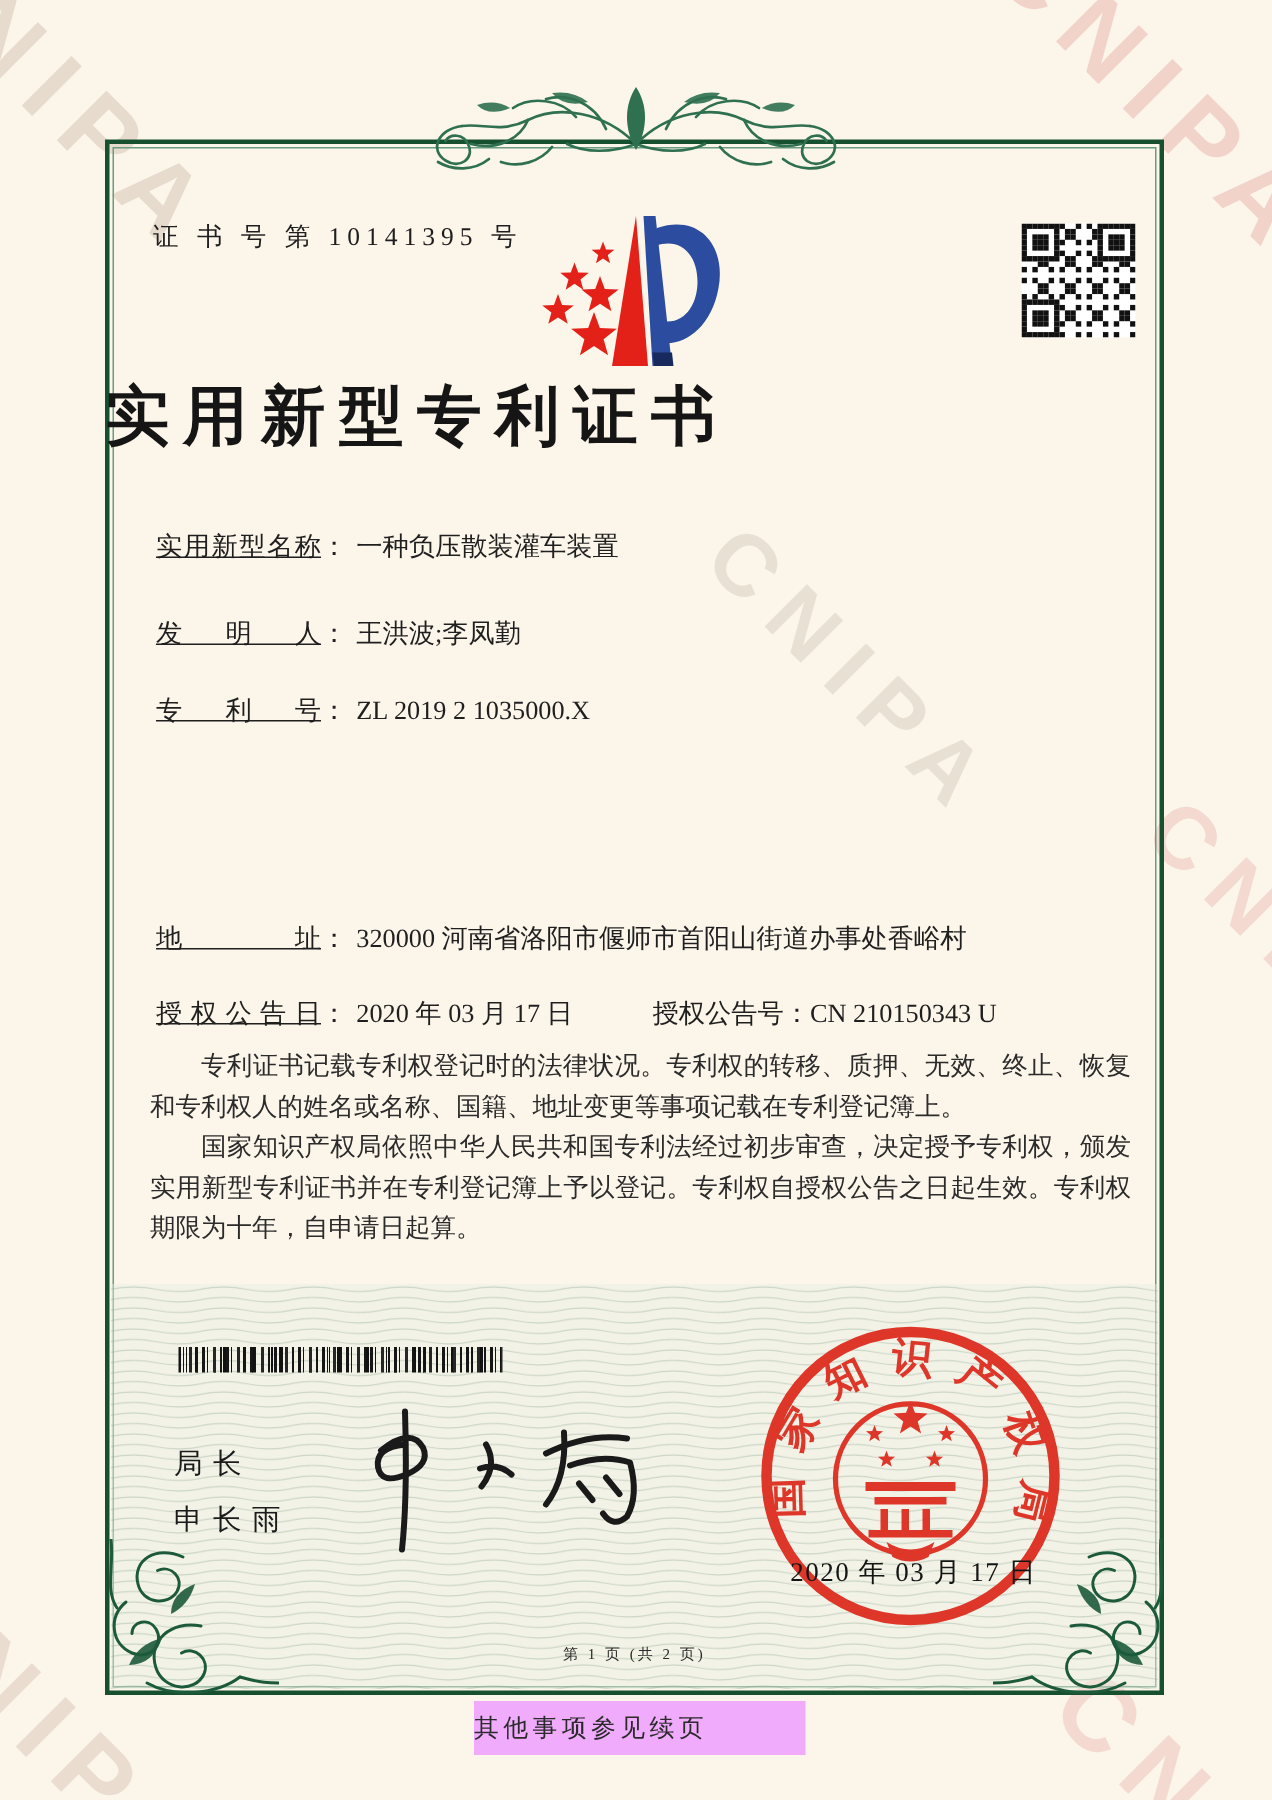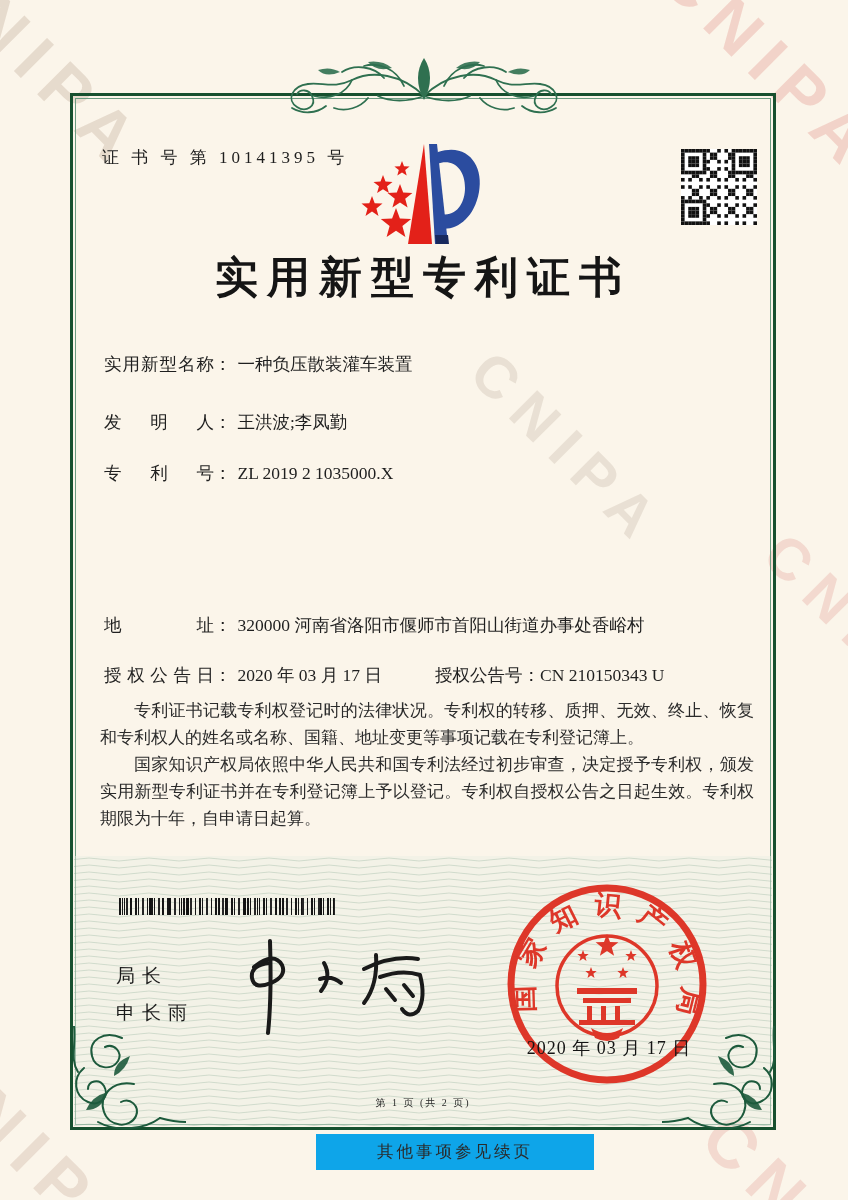--- a/index.html
+++ b/index.html
@@ -52,29 +52,30 @@
     position: absolute; left: 102px; top: 146px;
     font-size: 17px; letter-spacing: 4px; color: #1e1e1e;
   }
 
   .logo { position: absolute; left: 358px; top: 140px; width: 132px; height: 112px; }
   .qr   { position: absolute; left: 681px; top: 149px; width: 76px; height: 76px; background: #fff; }
   .qr svg { width: 100%; height: 100%; }
 
   .title {
     position: absolute; left: 70px; top: 249px; width: 706px;
-    text-align: center; font-size: 43px; font-weight: bold;
+    font-size: 43px; font-weight: bold;
     letter-spacing: 9px; color: #151515;
   }
 
   .row { position: absolute; left: 104px; font-size: 17.5px; color: #1f1f1f; white-space: nowrap; }
   .row .lbl {
     display: inline-block; width: 110px;
     text-align: justify; text-align-last: justify;
     vertical-align: top;
+    text-decoration: underline;
   }
   .row .val { margin-left: 6px; }
   .row2 { position: absolute; left: 435px; font-size: 17.5px; color: #1f1f1f; white-space: nowrap; }
 
   .body-text {
     position: absolute; left: 100px; top: 697px; width: 654px;
     font-size: 17px; line-height: 27px; text-align: justify;
     color: #2b2b2b;
   }
   .body-text p { text-indent: 2em; }
@@ -95,23 +96,23 @@
     position: absolute; left: 524px; top: 1036px; width: 170px;
     text-align: center; font-size: 18px; letter-spacing: 1px; color: #141414;
   }
 
   .page-num {
     position: absolute; left: 70px; top: 1096px; width: 706px;
     text-align: center; font-size: 10px; letter-spacing: 2px; color: #2a2a2a; font-family: Liberation Serif, serif;
   }
 
   .note-band {
-    position: absolute; left: 316px; top: 1134px; width: 278px; height: 36px;
-    background: #0ea5e9;
-    display: flex; align-items: center; justify-content: center;
+    position: absolute; left: 316px; top: 1134px; width: 221px; height: 36px;
+    background: #f0abfc;
+    display: flex; align-items: center; 
   }
   .note-band span { font-size: 16.5px; letter-spacing: 3px; color: #2a2a2a; }
 </style>
 </head>
 <body>
 
 <div class="page">
 
   <div class="wm wm1">CNIPA</div>
   <div class="wm wm2">CNIPA</div>

